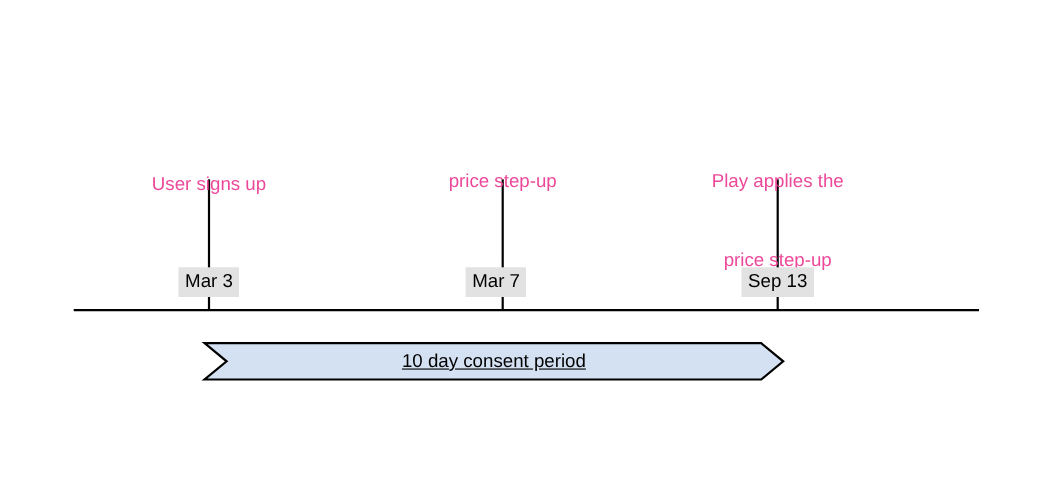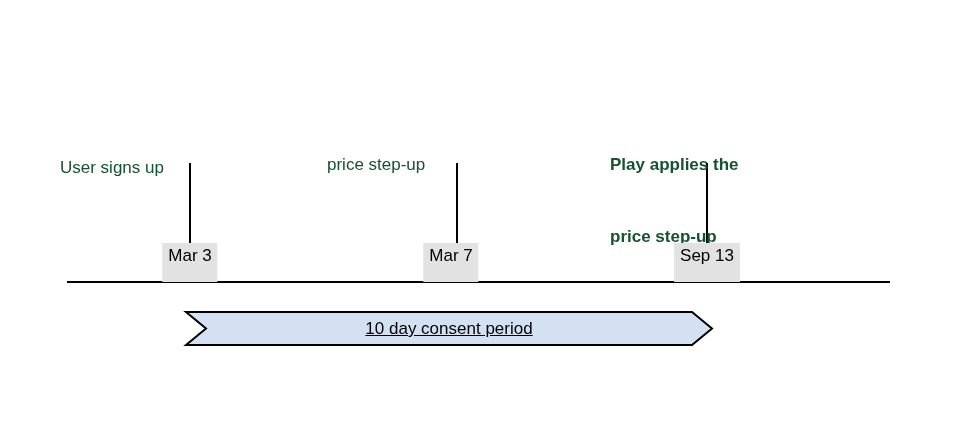--- a/index.html
+++ b/index.html
@@ -20,34 +20,34 @@
   }
   #diagram-svg {
     position: absolute;
     left: 0;
     top: 0;
     width: 958px;
     height: 446px;
   }
   .evt-title {
     position: absolute;
-    text-align: left;
+    text-align: center;
     font-size: 17px;
     line-height: 24px;
-    color: #14532d;
+    color: #ec4899;
     white-space: pre;
     transform: translateX(-50%);
   }
   .date-chip {
     position: absolute;
     background: #e2e2e2;
     color: #000000;
     font-size: 17px;
     line-height: 25px;
-    height: 39px;
+    height: 27px;
     padding: 0 6px;
     text-align: right;
     white-space: nowrap;
     transform: translateX(-50%);
   }
   .band-label {
     position: absolute;
     font-size: 17px;
     line-height: 33px;
     color: #000000;
@@ -74,21 +74,21 @@
   </svg>
 
   <div class="evt-title" style="left:190px; top:108px; width:260px;">
     <div>User signs up</div>
   </div>
 
   <div class="evt-title" style="left:457px; top:105px; width:260px;">
     <div>price step-up</div>
   </div>
 
-  <div class="evt-title" style="left:740px; top:105px; width:260px;font-weight:bold;">
+  <div class="evt-title" style="left:707px; top:105px; width:260px;">
     <div>Play applies the</div>
     <div>price step-up</div>
   </div>
 
   <div class="date-chip" style="left:190px; top:243px;">Mar 3</div>
   <div class="date-chip" style="left:451px; top:243px;">Mar 7</div>
   <div class="date-chip" style="left:707px; top:243px;">Sep 13</div>
 
   <div class="band-label" style="left:449px; top:312px;">10 day consent period</div>
 

